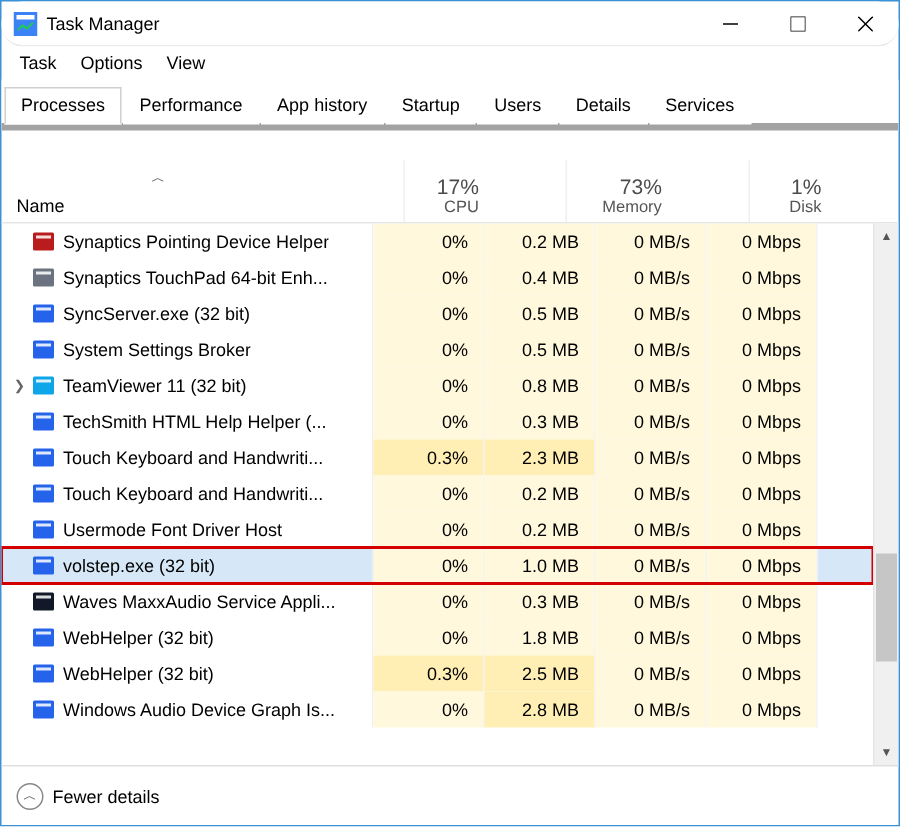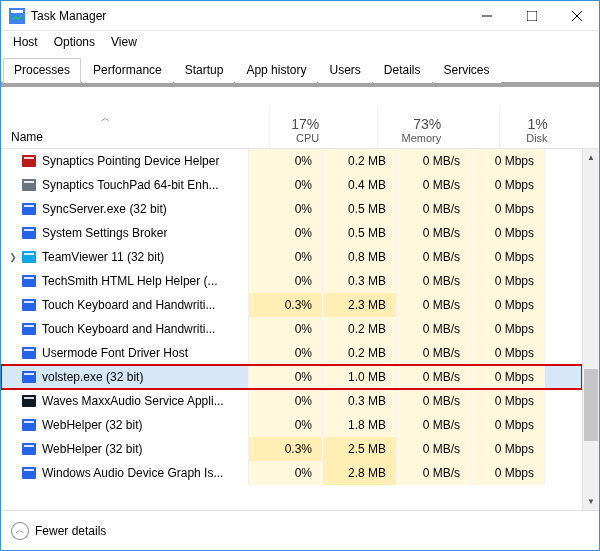--- a/index.html
+++ b/index.html
@@ -1,18 +1,18 @@
 <!DOCTYPE html>
 <html><head>
 <meta charset="utf-8">
 <style>
 * { margin: 0; padding: 0; box-sizing: border-box; font-family: "Segoe UI", Tahoma, sans-serif; font-size: 12px; }
 body { background: #fff; width: 600px; height: 551px; overflow: hidden; }
 .window { width: 600px; height: 551px; border: 1px solid #3a91d6; display: flex; flex-direction: column; }
-.titlebar { background: #fff; height: 30px; display: flex; align-items: center; border-bottom: 1px solid #e8e8e8; }
+.titlebar { background: #fff; height: 30px; display: flex; align-items: center; border-bottom: 1px solid #e8e8e8; border-radius: 14px; }
 .titlebar-icon { width: 16px; height: 16px; margin: 0 6px 0 8px; }
 .titlebar-title { flex: 1; color: #000; }
 .sysbtn { width: 45px; height: 30px; display: flex; align-items: center; justify-content: center; color: #000; }
 .menubar { height: 22px; display: flex; align-items: center; padding: 0 4px; }
 .menuitem { padding: 2px 8px; }
 .tabs { display: flex; border-bottom: 5px solid #a3a3a3; padding: 4px 2px 0 2px; background: #fff; }
 .tab { padding: 4px 10px 5px 10px; border: 1px solid transparent; color: #000; margin-right: 1px; position: relative; top: 1px; background: #fff; }
 .tab.active { border: 1px solid #d0d0d0; border-bottom: 1px solid #fff; background: #fff; }
 .headers { display: flex; border-bottom: 1px solid #e5e5e5; height: 42px; align-items: flex-end; margin-top: 20px; }
 .hname { width: 220px; padding: 0 0 4px 10px; display: flex; align-items: center; gap: 28px; }
@@ -65,30 +65,30 @@
       </div>
     <div class="sysbtn close">
         <svg width="10" height="10" viewBox="0 0 10 10">
           <line x1="0" y1="0" x2="10" y2="10" stroke="#000"></line>
           <line x1="10" y1="0" x2="0" y2="10" stroke="#000"></line>
         </svg>
       </div>
   </div>
 
   <div class="menubar">
-    <span class="menuitem">Host</span>
+    <span class="menuitem">Task</span>
     <span class="menuitem">Options</span>
     <span class="menuitem">View</span>
   </div>
 
   <div class="tabs">
     <div class="tab active">Processes</div>
     <div class="tab">Performance</div>
+    <div class="tab">App history</div>
     <div class="tab">Startup</div>
-    <div class="tab">App history</div>
     <div class="tab">Users</div>
     <div class="tab">Details</div>
     <div class="tab">Services</div>
   </div>
 
   <div class="headers">
     <div class="hname-wrap">
       <span class="sortarrow">︿</span>
       <div class="hname">
           <span>Name</span>

